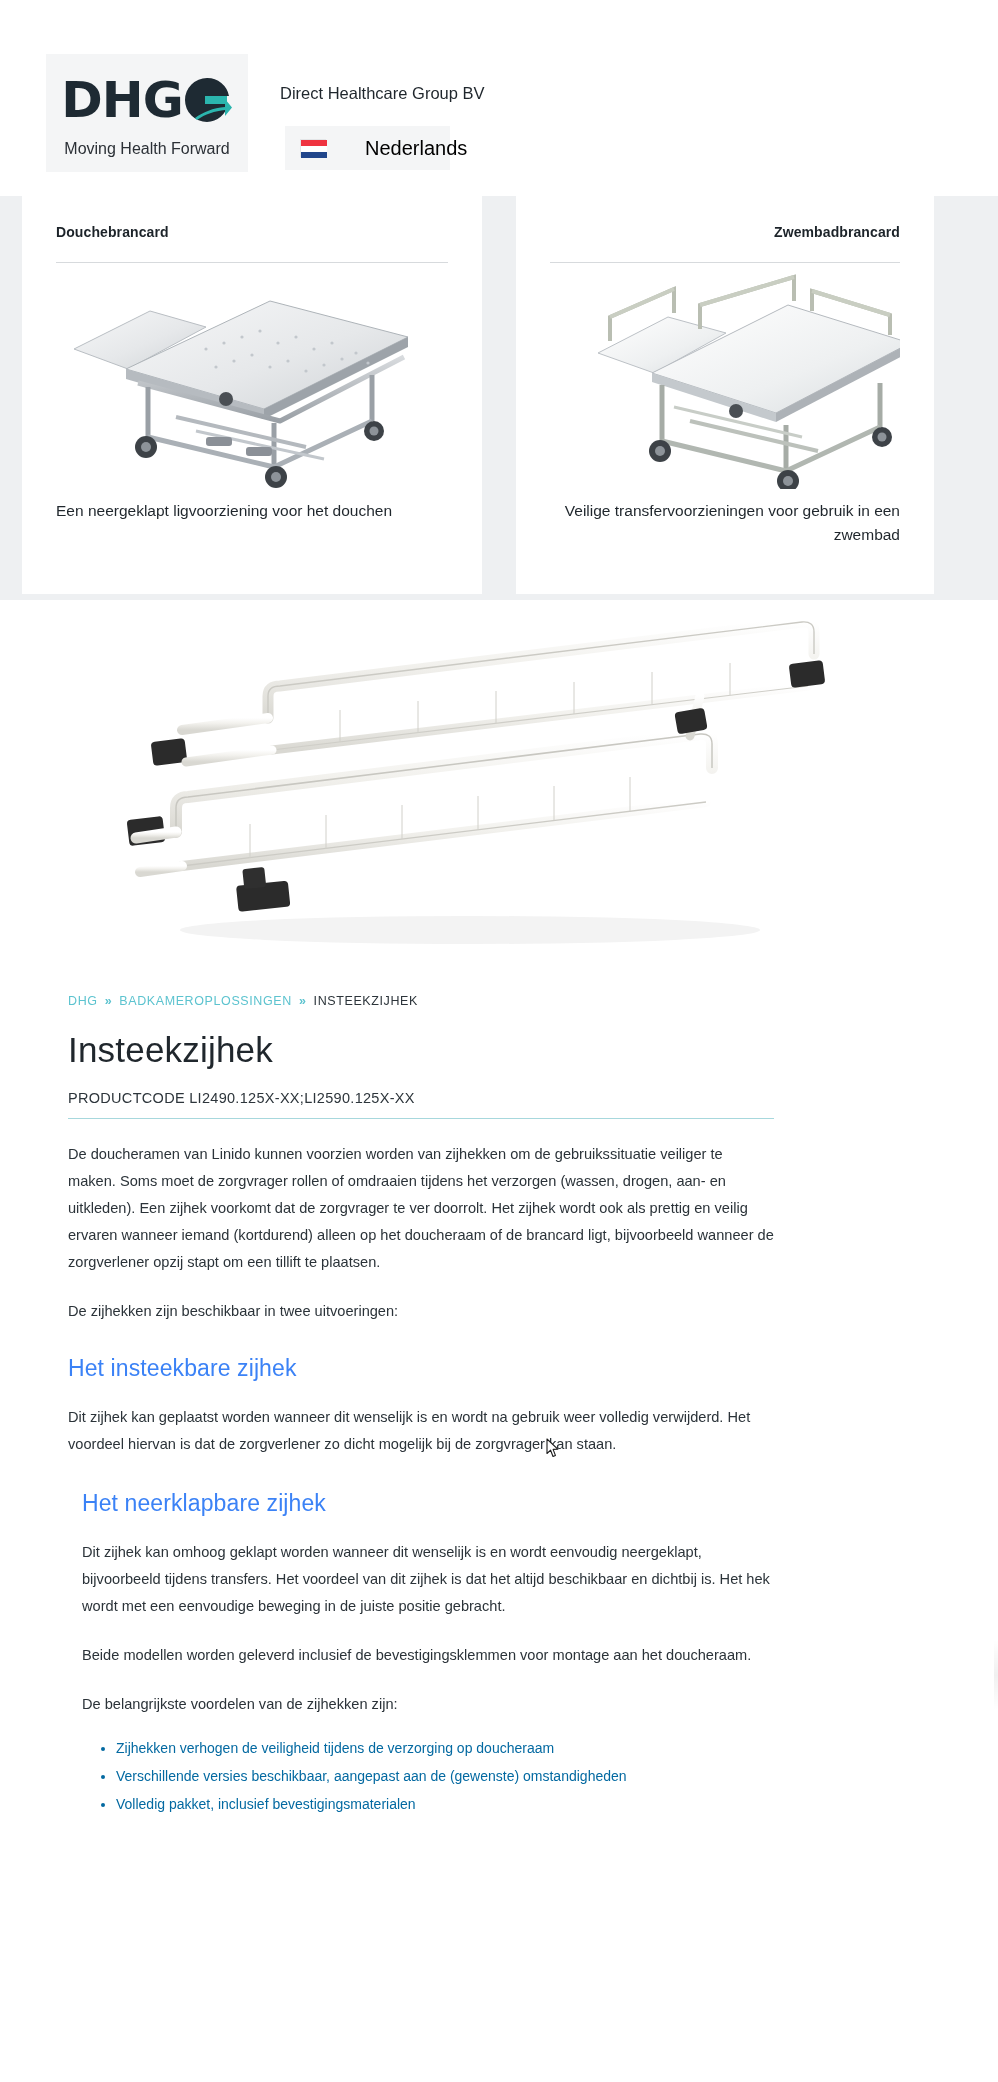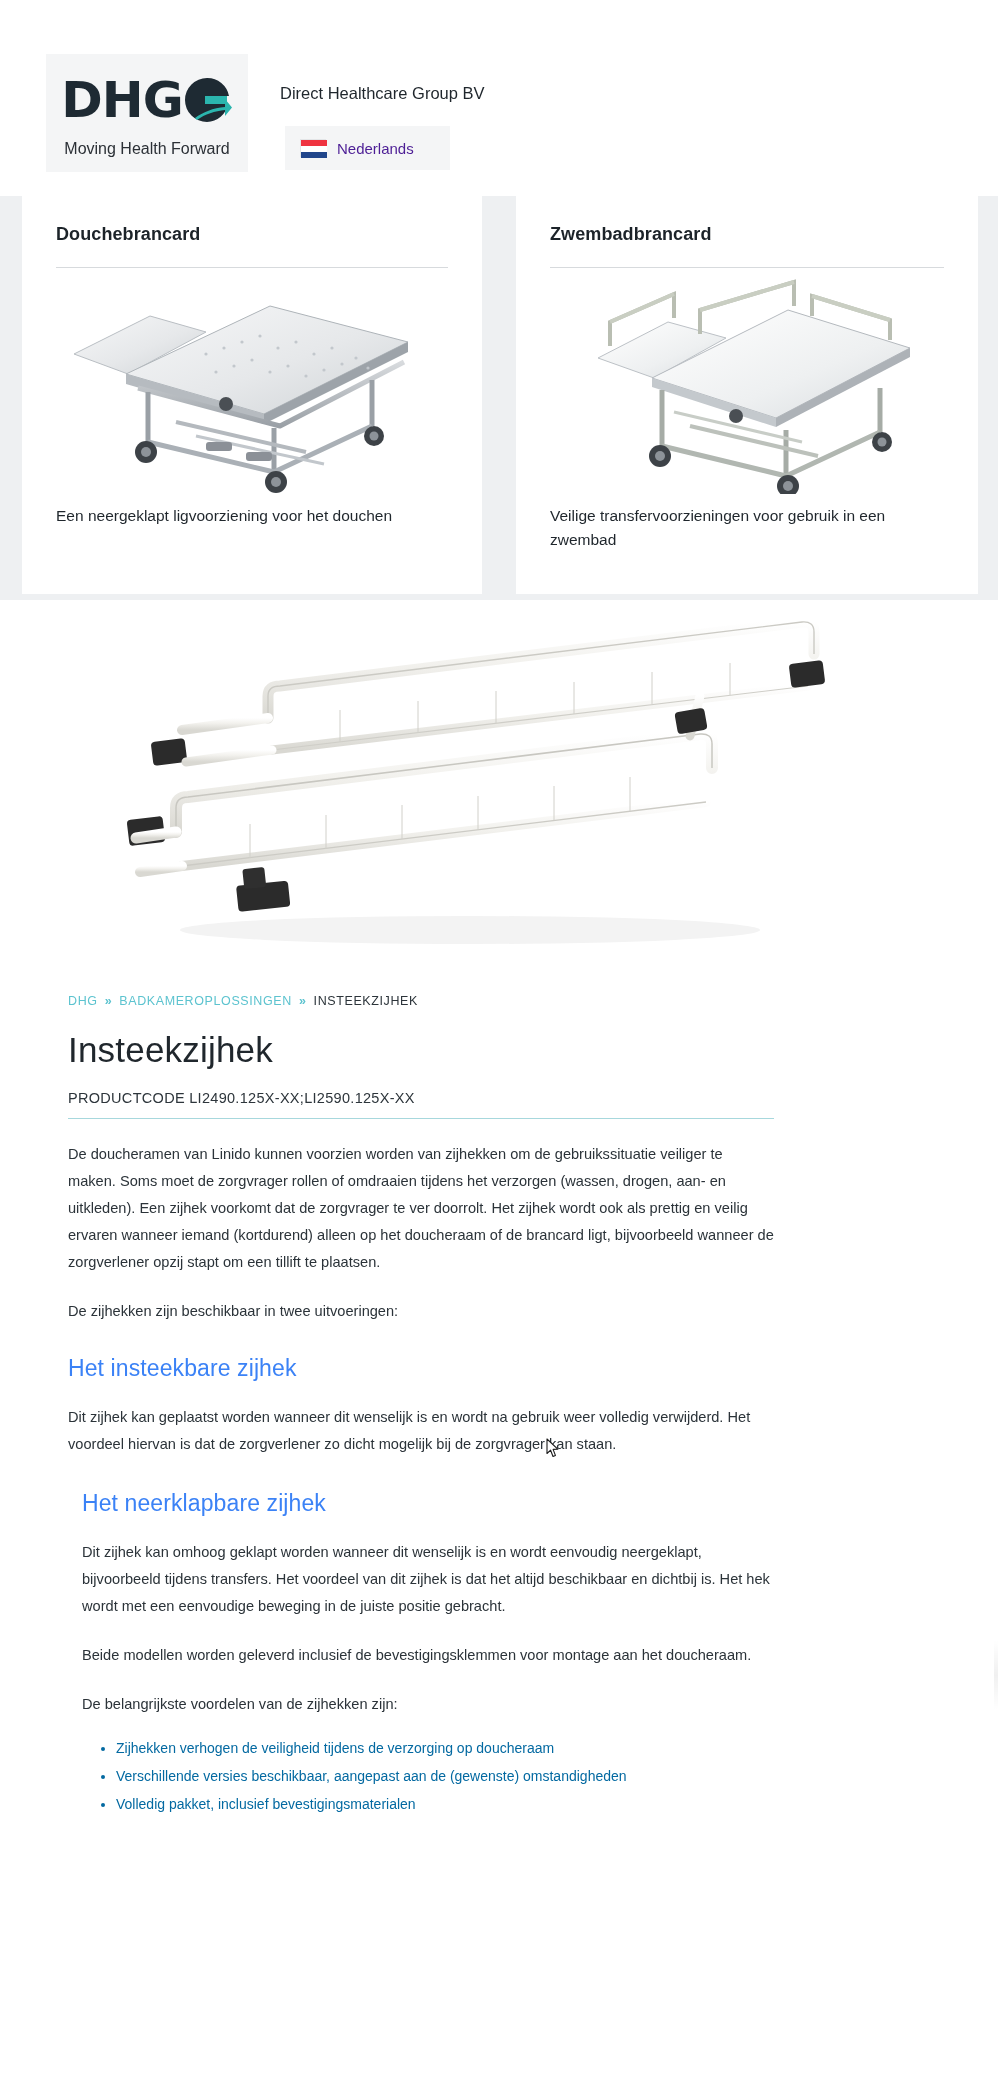--- a/index.html
+++ b/index.html
@@ -84,22 +84,23 @@
     cursor: pointer;
   }
   .flag-nl {
     width: 26px;
     height: 18px;
     display: block;
     flex: 0 0 auto;
     border: 1px solid #e3e5e7;
   }
   .lang-label {
-    font-size: 15px;
-    color: #4c1d95;
+    font-size: 20px;
+    color: #000000;
+    margin-left: 28px;
   }
 
   
   .card-strip {
     position: relative;
     width: 998px;
     height: 404px;
     background: #eef0f2;
     display: flex;
     gap: 0;
@@ -115,23 +116,23 @@
   .pcard {
     position: absolute;
     top: 0;
     bottom: 6px;
     background: #ffffff;
     padding: 28px 34px 0 34px;
     display: flex;
     flex-direction: column;
   }
   .pcard.card-1 { left: 22px; width: 460px; }
-  .pcard.card-2 { left: 516px; width: 462px; }
+  .pcard.card-2 { left: 516px; width: 418px; text-align: right; }
   .pcard-title {
-    font-size: 18px;
+    font-size: 14px;
     font-weight: 700;
     color: #1c2329;
     letter-spacing: .1px;
     margin: 0 0 22px 0;
   }
   .pcard-rule {
     height: 1px;
     background: #d7dadd;
     width: 100%;
     margin-bottom: 8px;

